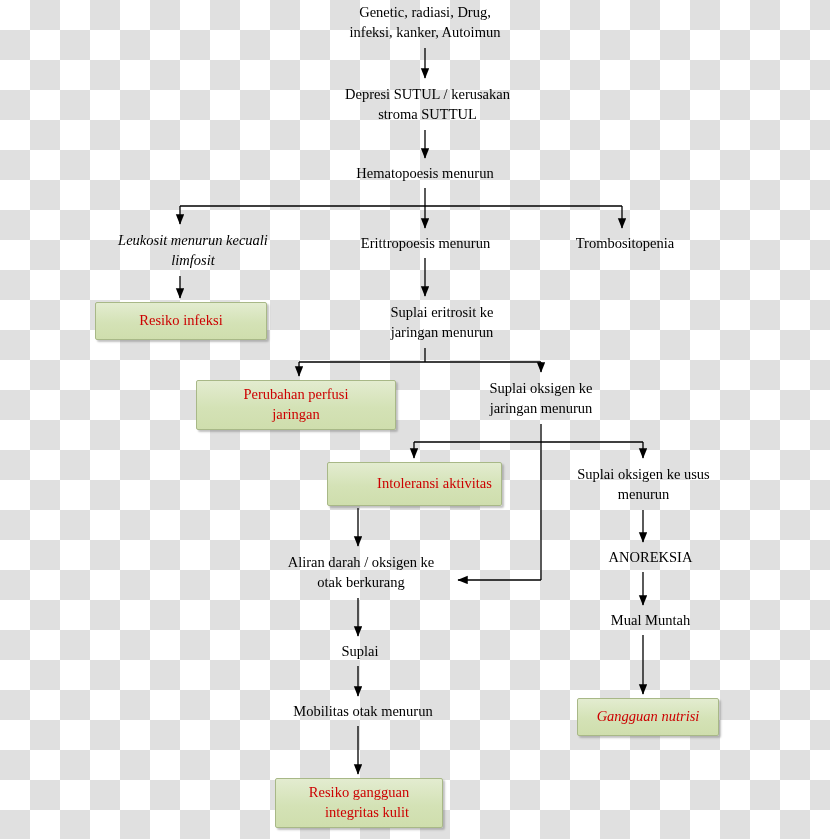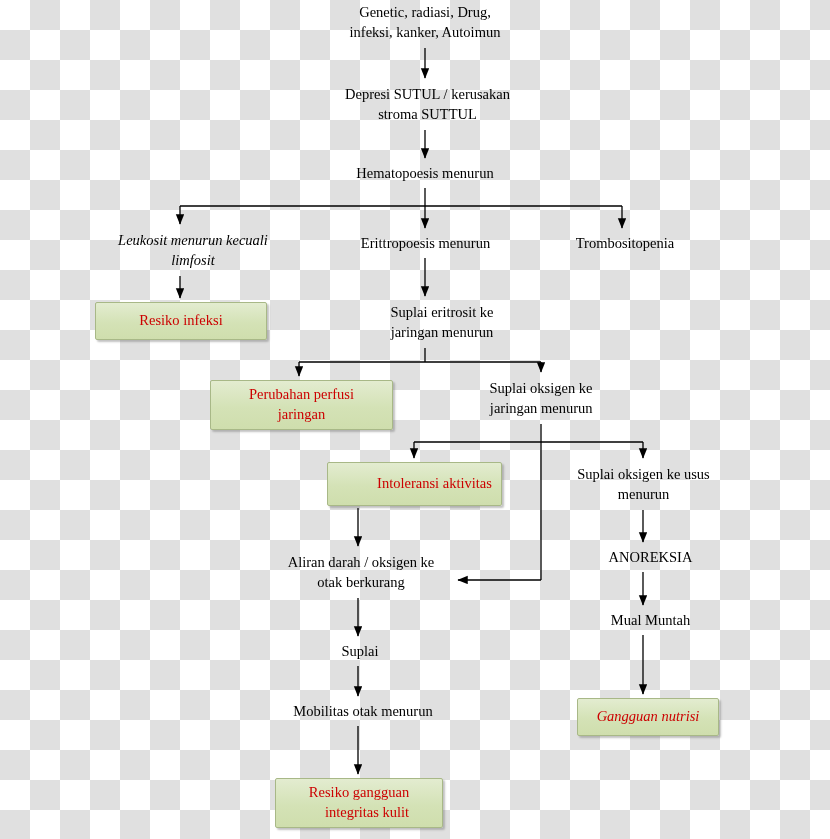--- a/index.html
+++ b/index.html
@@ -116,23 +116,23 @@
   <div class="node plain" style="left:330px;top:82px;width:195px;height:46px;">Depresi SUTUL / kerusakan
 stroma  SUTTUL</div>
   <div class="node plain" style="left:340px;top:162px;width:170px;height:24px;">Hematopoesis menurun</div>
   <div class="node plain" style="left:103px;top:228px;width:180px;height:46px;font-style:italic;">Leukosit menurun kecuali
 limfosit</div>
   <div class="node plain" style="left:348px;top:232px;width:155px;height:24px;">Erittropoesis menurun</div>
   <div class="node plain" style="left:560px;top:232px;width:130px;height:24px;">Trombositopenia</div>
   <div class="node boxed" style="left:95px;top:302px;width:172px;height:38px;">Resiko infeksi</div>
   <div class="node plain" style="left:371px;top:300px;width:142px;height:46px;">Suplai eritrosit ke
 jaringan menurun</div>
-  <div class="node boxed" style="left:210px;top:380px;width:183px;height:50px;text-align:center;">Perubahan perfusi
+  <div class="node boxed" style="left:196px;top:380px;width:200px;height:50px;text-align:center;">Perubahan perfusi
 jaringan</div>
-  <div class="node plain" style="left:472px;top:376px;width:138px;height:46px;text-align:right;">Suplai oksigen ke
+  <div class="node plain" style="left:472px;top:376px;width:138px;height:46px;">Suplai oksigen ke
 jaringan menurun</div>
   <div class="node boxed" style="left:327px;top:462px;width:175px;height:44px;padding-left:40px;">Intoleransi aktivitas</div>
   <div class="node plain" style="left:557px;top:462px;width:173px;height:46px;">Suplai oksigen ke usus
 menurun</div>
   <div class="node plain" style="left:270px;top:550px;width:182px;height:46px;">Aliran darah / oksigen ke
 otak berkurang</div>
   <div class="node plain" style="left:598px;top:546px;width:105px;height:24px;">ANOREKSIA</div>
   <div class="node plain" style="left:598px;top:609px;width:105px;height:24px;">Mual Muntah</div>
   <div class="node plain" style="left:320px;top:640px;width:80px;height:24px;">Suplai</div>
   <div class="node plain" style="left:283px;top:700px;width:160px;height:24px;">Mobilitas otak menurun</div>

